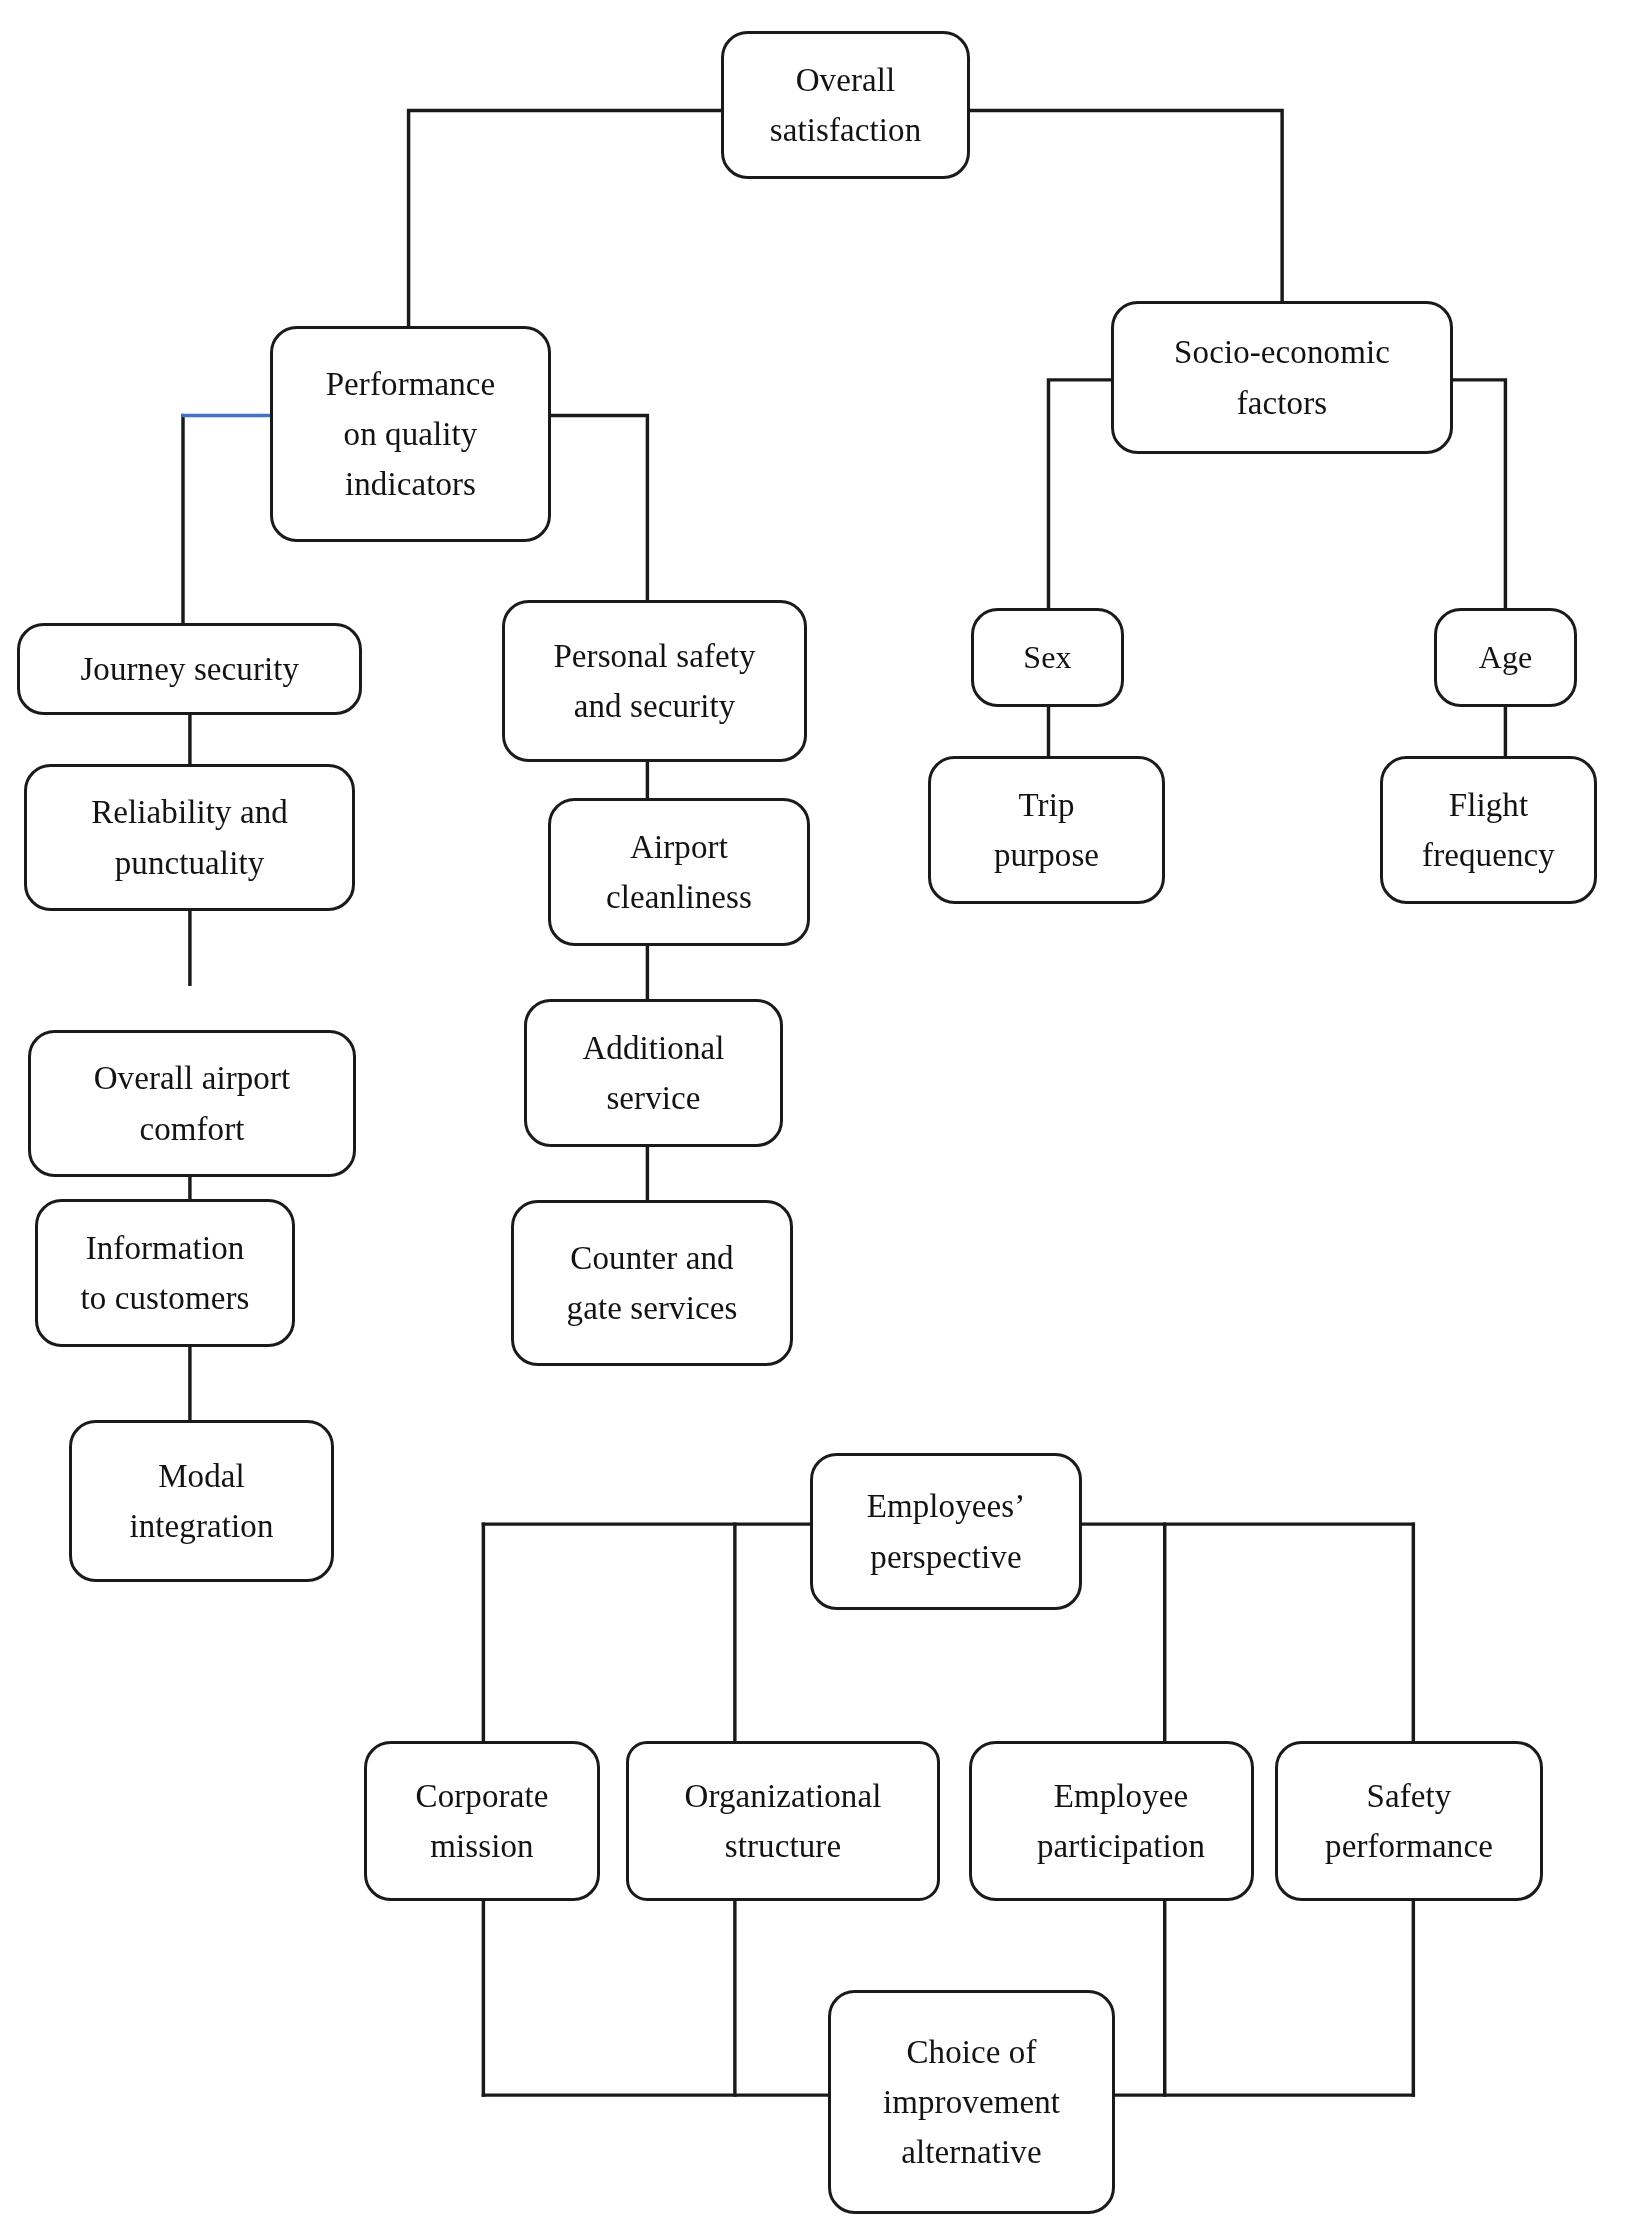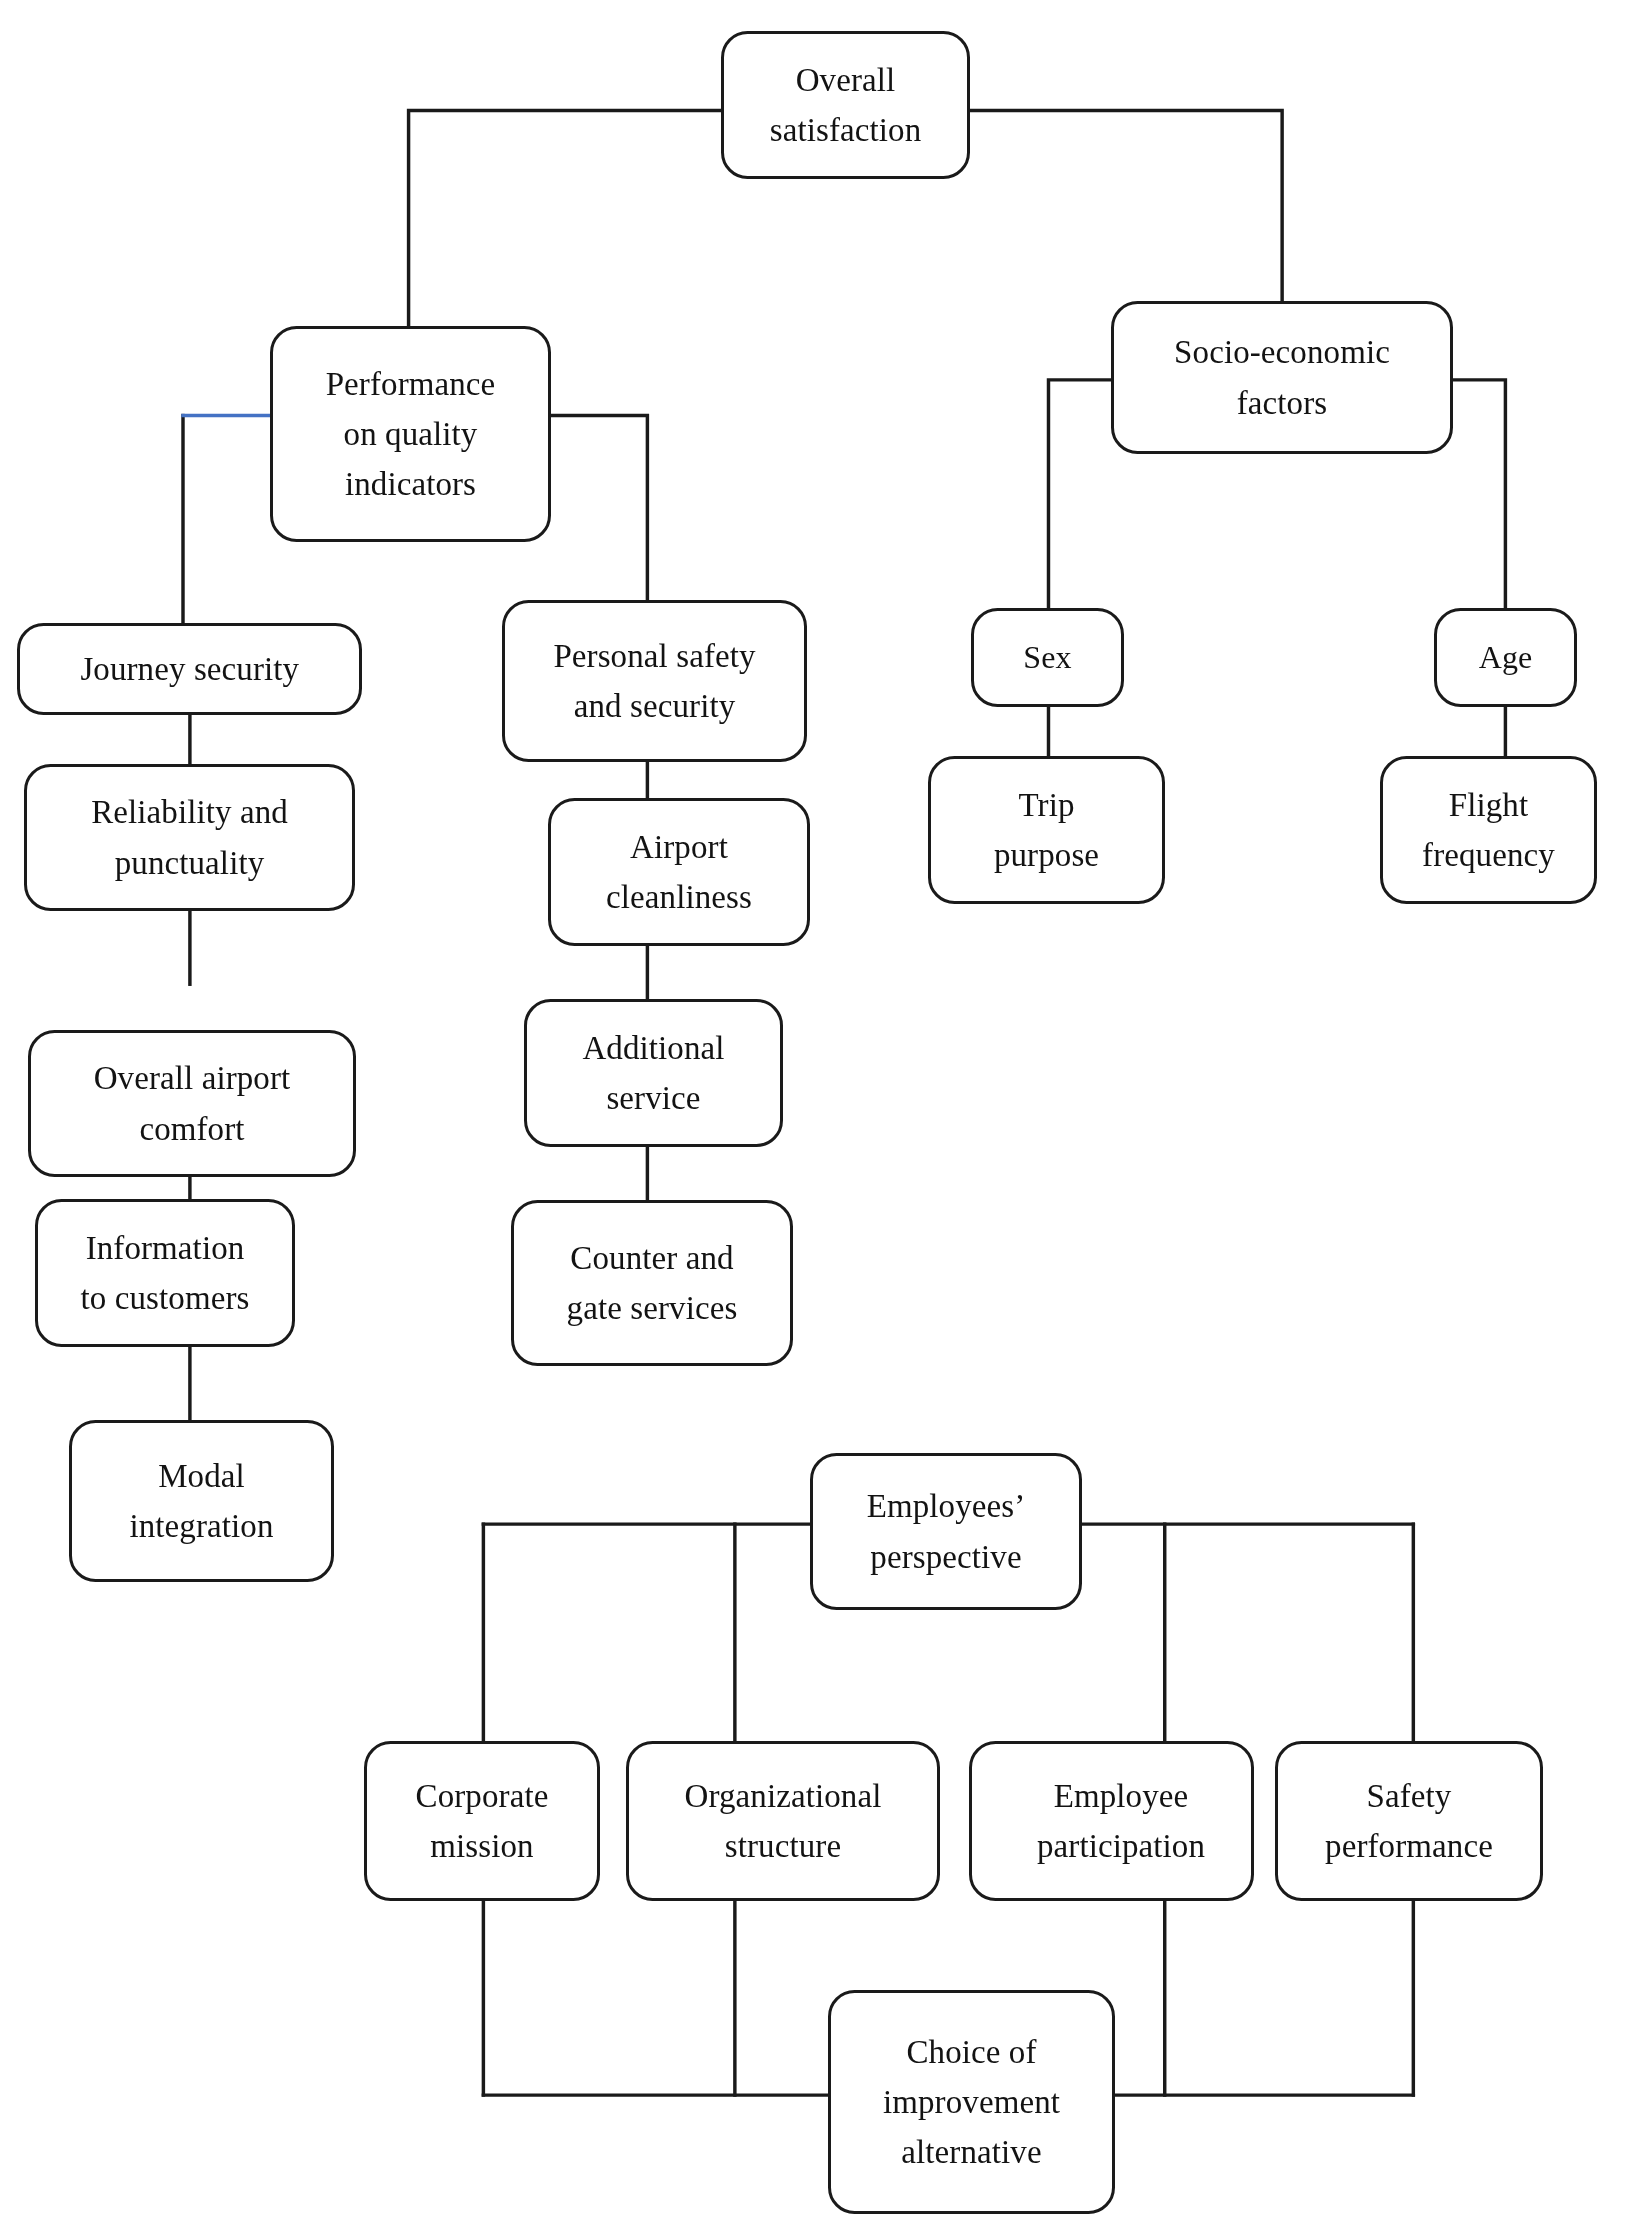--- a/index.html
+++ b/index.html
@@ -179,21 +179,21 @@
   <div class="node" style="left:810px; top:1453px; width:272px; height:157px;">
     <span class="lbl">Employees’
 perspective</span>
   </div>
 
   <div class="node" style="left:364px; top:1741px; width:236px; height:160px;">
     <span class="lbl">Corporate
 mission</span>
   </div>
 
-  <div class="node" style="left:626px; top:1741px; width:314px; height:160px;">
+  <div class="node" style="left:626px; top:1741px; width:314px; height:160px;border-radius:21px;">
     <span class="lbl">Organizational
 structure</span>
   </div>
 
   <div class="node" style="left:969px; top:1741px; width:285px; height:160px;padding-left:19px;">
     <span class="lbl">Employee
 participation</span>
   </div>
 
   <div class="node" style="left:1275px; top:1741px; width:268px; height:160px;">

